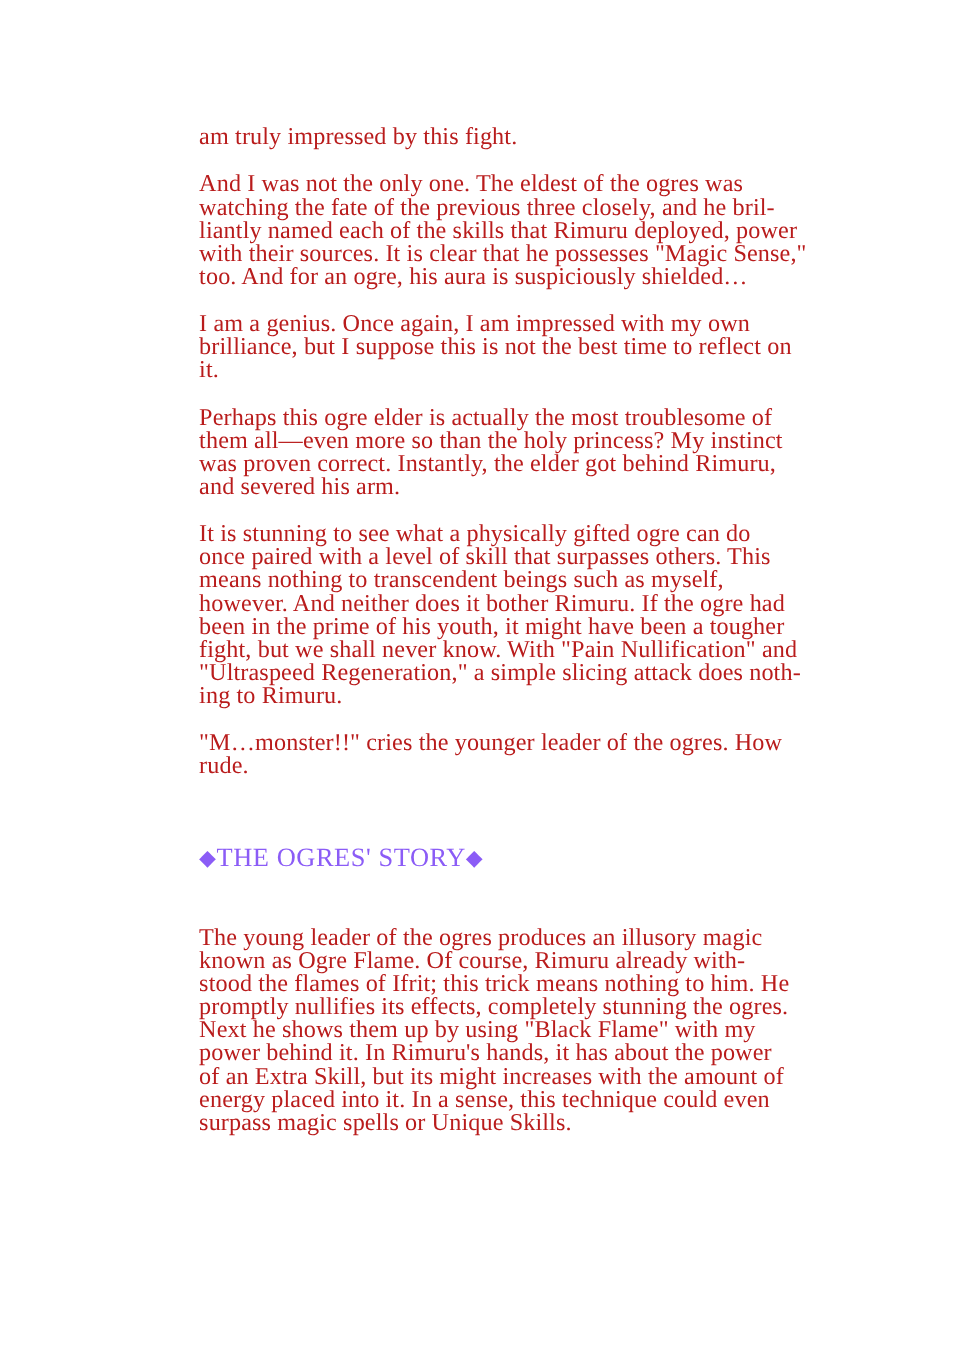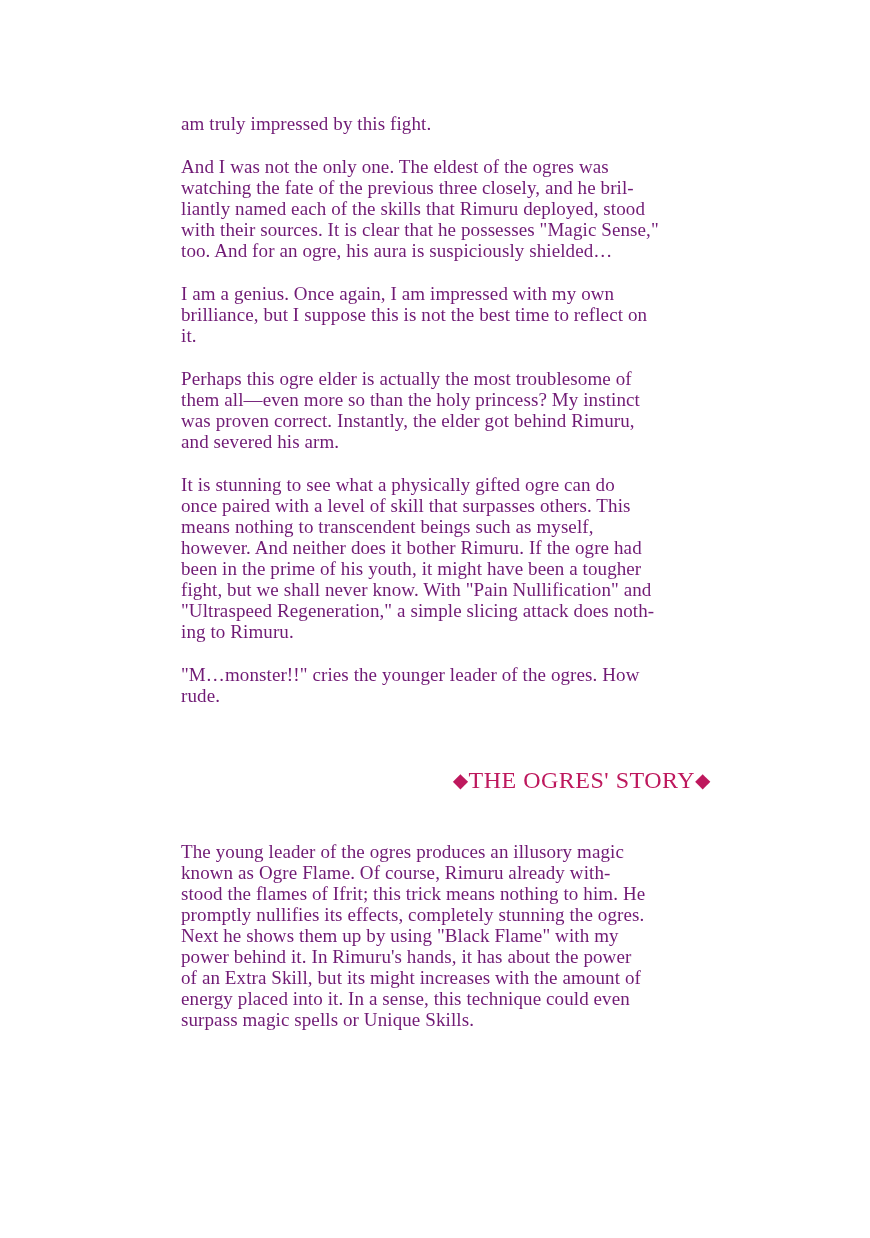--- a/index.html
+++ b/index.html
@@ -20,53 +20,53 @@
     position: absolute;
     left: 181px;
     top: 113px;
     width: 530px;
     display: flex;
     flex-direction: column;
     gap: 22px;
   }
   .para {
     margin: 0;
-    font-size: 19px;
+    font-size: 22px;
     line-height: 21px;
     letter-spacing: 0.1px;
     white-space: pre;
-    color: #701a75;
+    color: #b91c1c;
   }
   .section-heading {
     margin: 37px 0 23px 0;
     font-size: 24px;
     line-height: 30px;
     font-weight: normal;
-    text-align: right;
+    text-align: left;
     letter-spacing: 0.5px;
-    color: #be185d;
+    color: #8b5cf6;
     white-space: pre;
   }
   .section-heading .diamond {
     font-size: 20px;
     position: relative;
     top: -1px;
   }
 </style>
 </head>
 <body>
 
 <div class="page">
   <div class="text-column">
 
     <p class="para">am truly impressed by this fight.</p>
 
     <p class="para">And I was not the only one. The eldest of the ogres was
 watching the fate of the previous three closely, and he bril-
-liantly named each of the skills that Rimuru deployed, stood
+liantly named each of the skills that Rimuru deployed, power
 with their sources. It is clear that he possesses "Magic Sense,"
 too. And for an ogre, his aura is suspiciously shielded…</p>
 
     <p class="para">I am a genius. Once again, I am impressed with my own
 brilliance, but I suppose this is not the best time to reflect on
 it.</p>
 
     <p class="para">Perhaps this ogre elder is actually the most troublesome of
 them all—even more so than the holy princess? My instinct
 was proven correct. Instantly, the elder got behind Rimuru,

